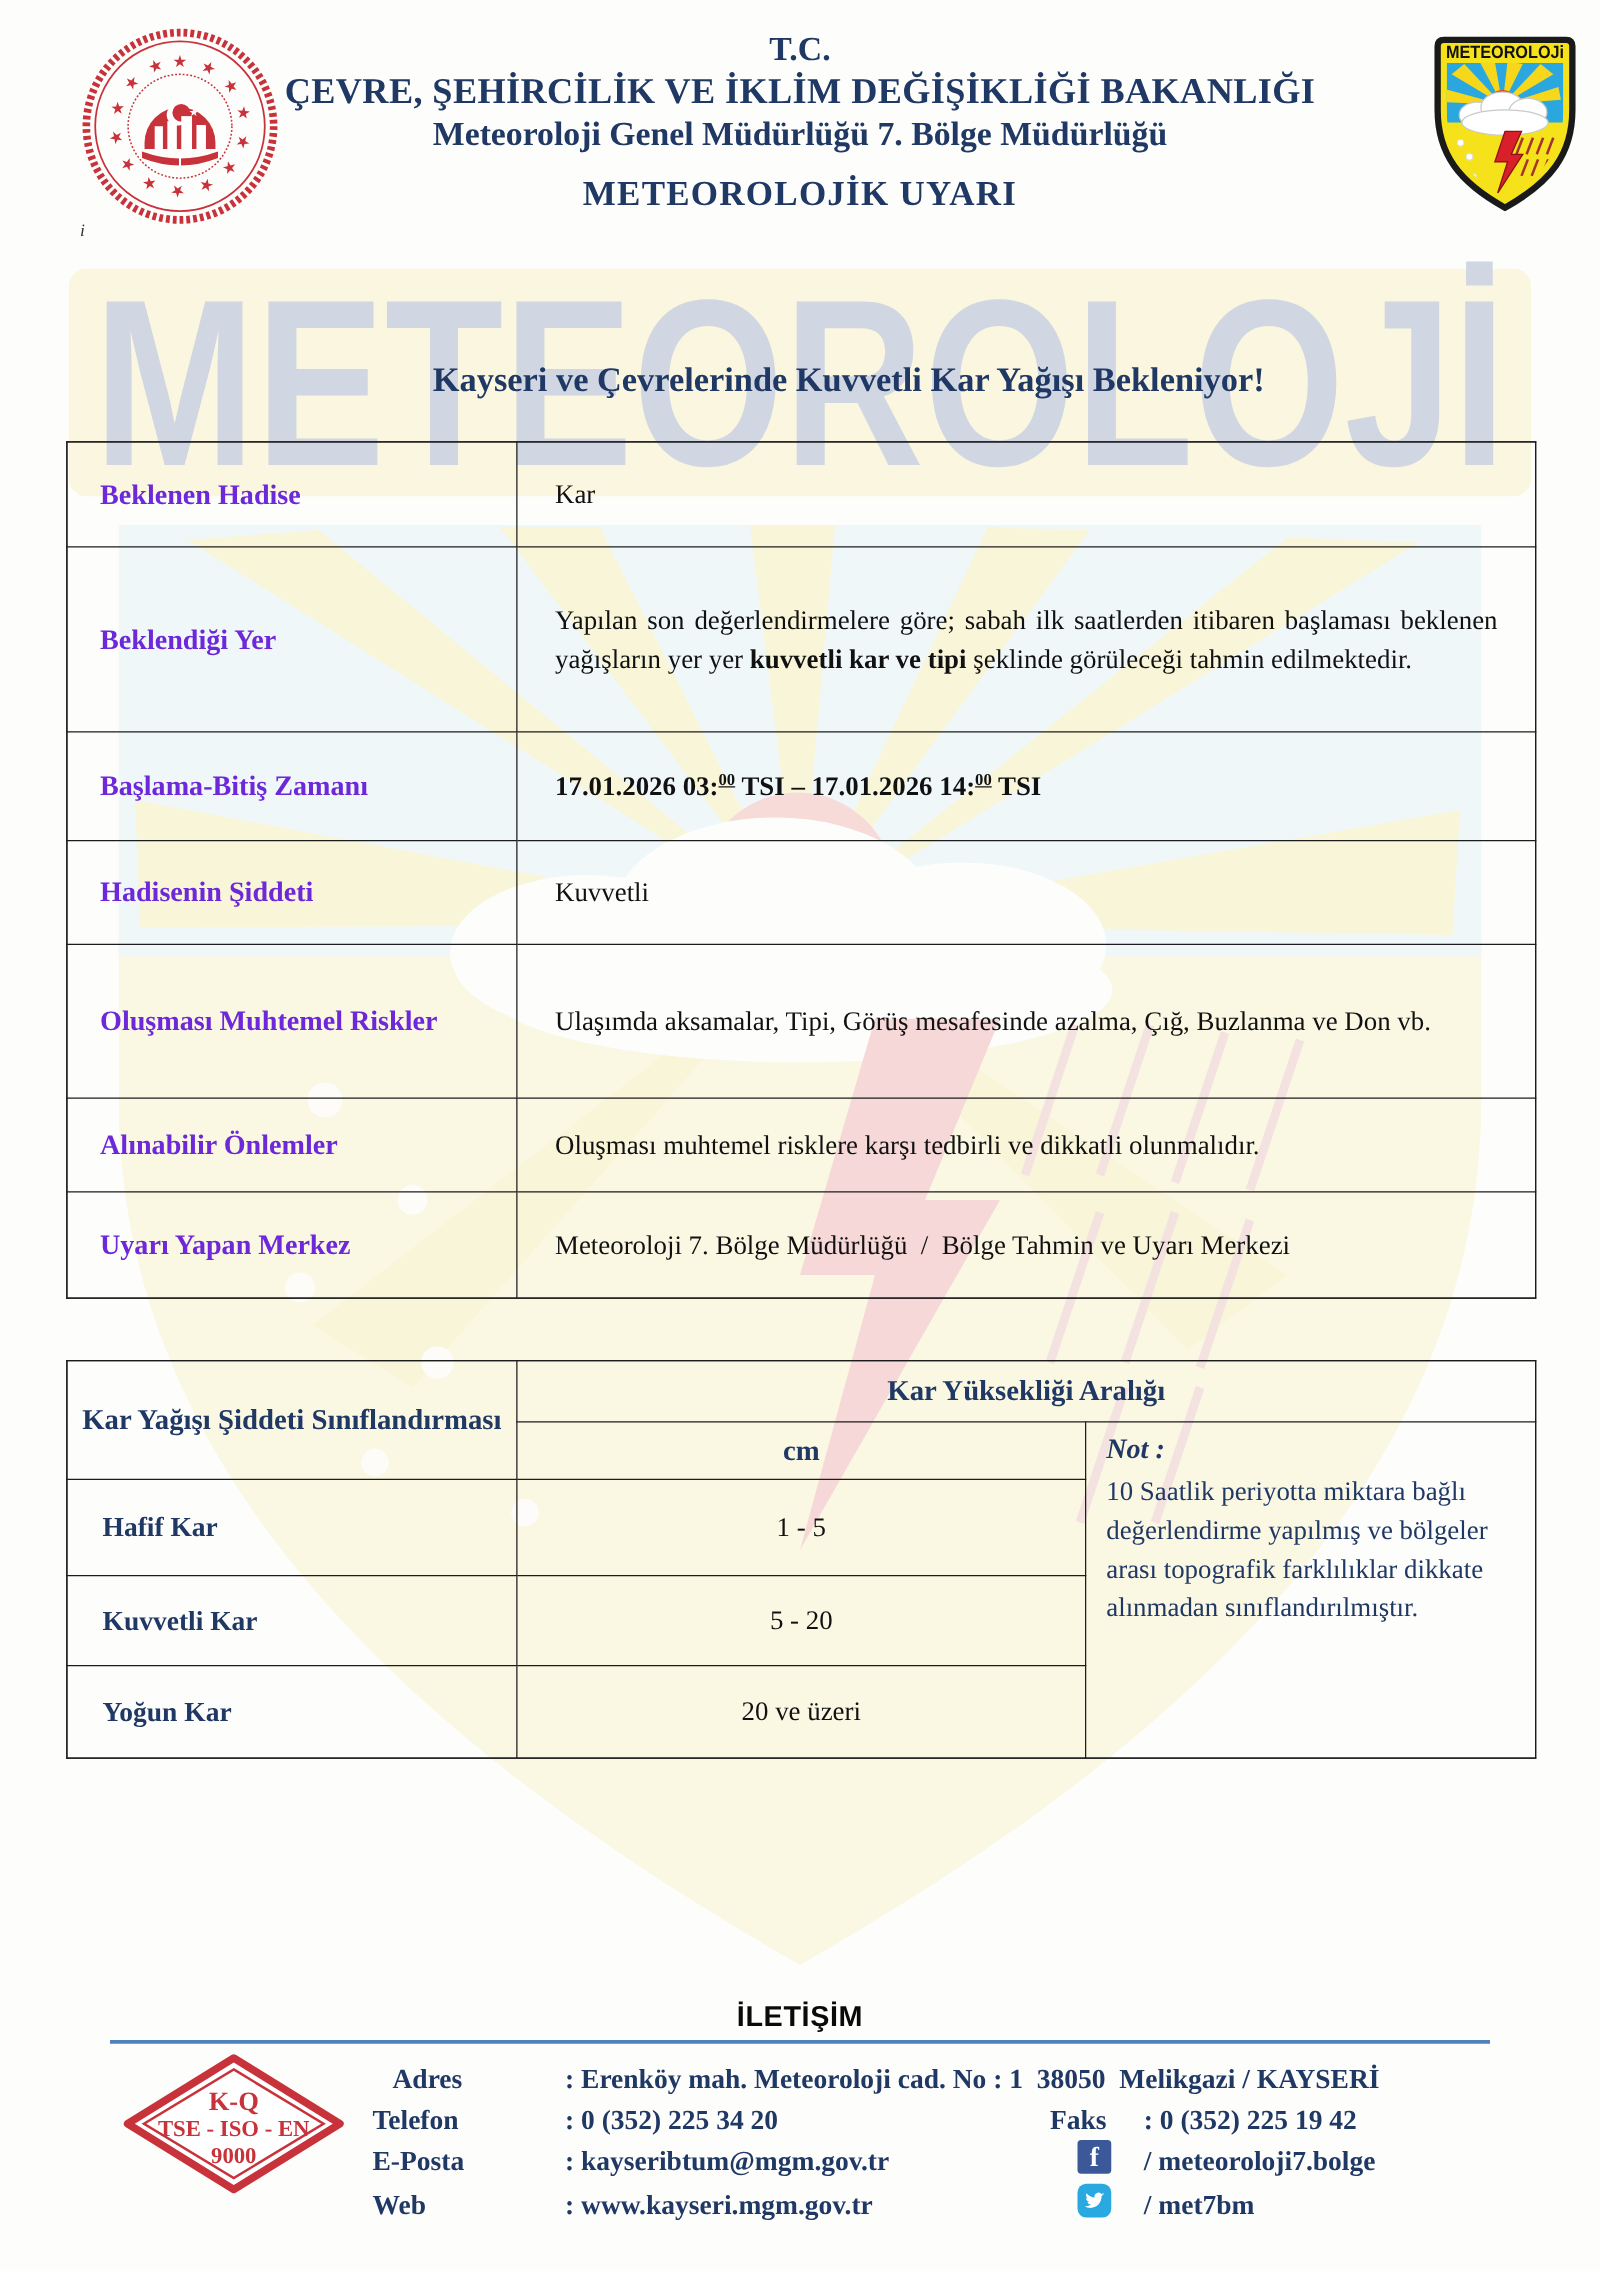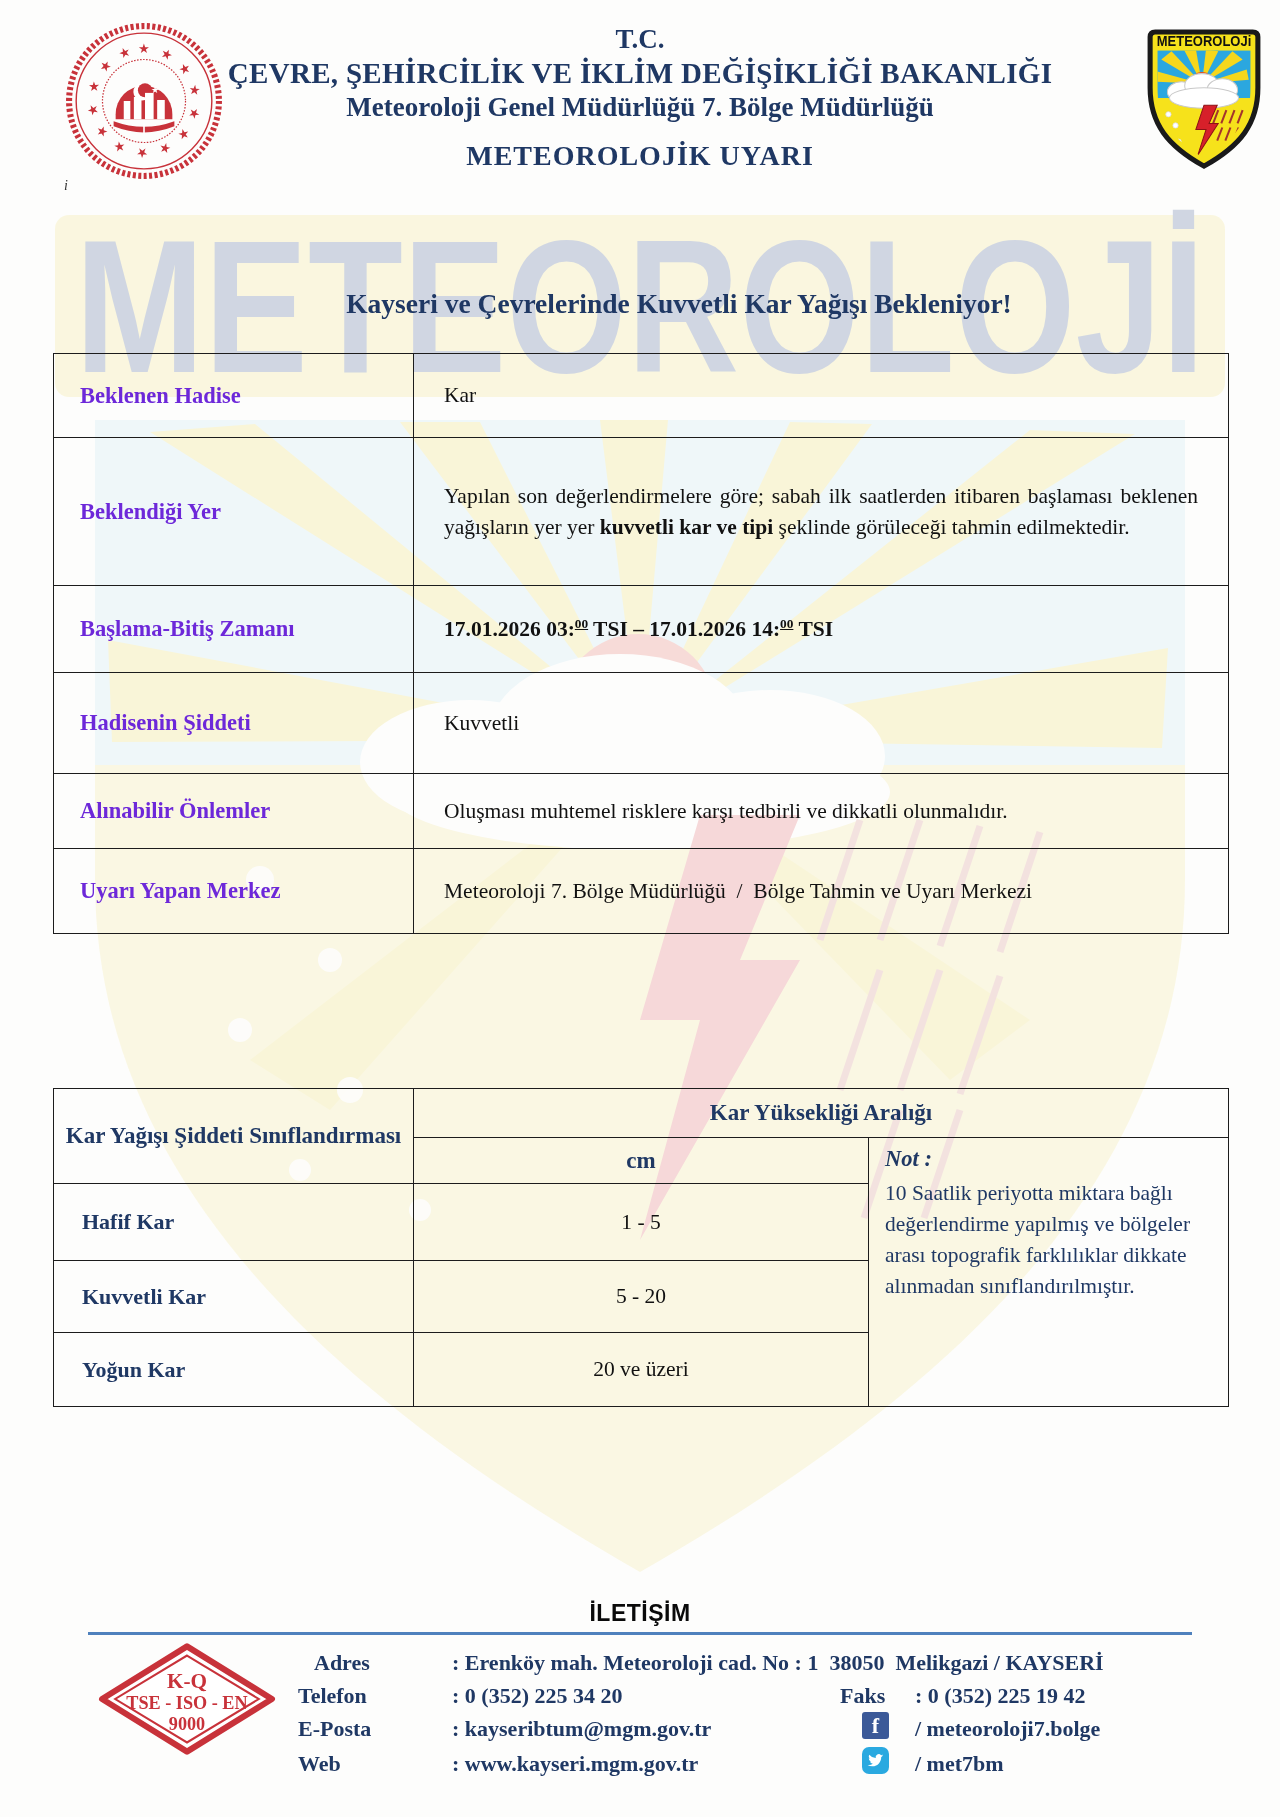--- a/index.html
+++ b/index.html
@@ -230,23 +230,27 @@
         <td class="val">Kar</td>
       </tr>
       <tr style="height:148px">
         <td class="lab">Beklendiği Yer</td>
         <td class="val just"><span>Yapılan son değerlendirmelere göre; sabah ilk saatlerden itibaren başlaması beklenen yağışların yer yer </span><b>kuvvetli kar ve tipi</b><span> şeklinde görüleceği tahmin edilmektedir.</span></td>
       </tr>
       <tr style="height:87px">
         <td class="lab">Başlama-Bitiş Zamanı</td>
         <td class="val" style="font-weight:bold;"><span>17.01.2026 03:</span><span class="sup">00</span><span> TSI – 17.01.2026 14:</span><span class="sup">00</span><span> TSI</span></td>
       </tr>
-      <tr style="height:101px">
+      <tr style="height:83px">
         <td class="lab">Hadisenin Şiddeti</td>
         <td class="val">Kuvvetli</td>
+      </tr>
+      <tr style="height:123px">
+        <td class="lab">Oluşması Muhtemel Riskler</td>
+        <td class="val just" style="line-height:33px">Ulaşımda aksamalar, Tipi, Görüş mesafesinde azalma, Çığ, Buzlanma ve Don vb.</td>
       </tr>
       <tr style="height:75px">
         <td class="lab">Alınabilir Önlemler</td>
         <td class="val">Oluşması muhtemel risklere karşı tedbirli ve dikkatli olunmalıdır.</td>
       </tr>
       <tr style="height:85px">
         <td class="lab">Uyarı Yapan Merkez</td>
         <td class="val">Meteoroloji 7. Bölge Müdürlüğü &nbsp;/&nbsp; Bölge Tahmin ve Uyarı Merkezi</td>
       </tr>
     </tbody>

